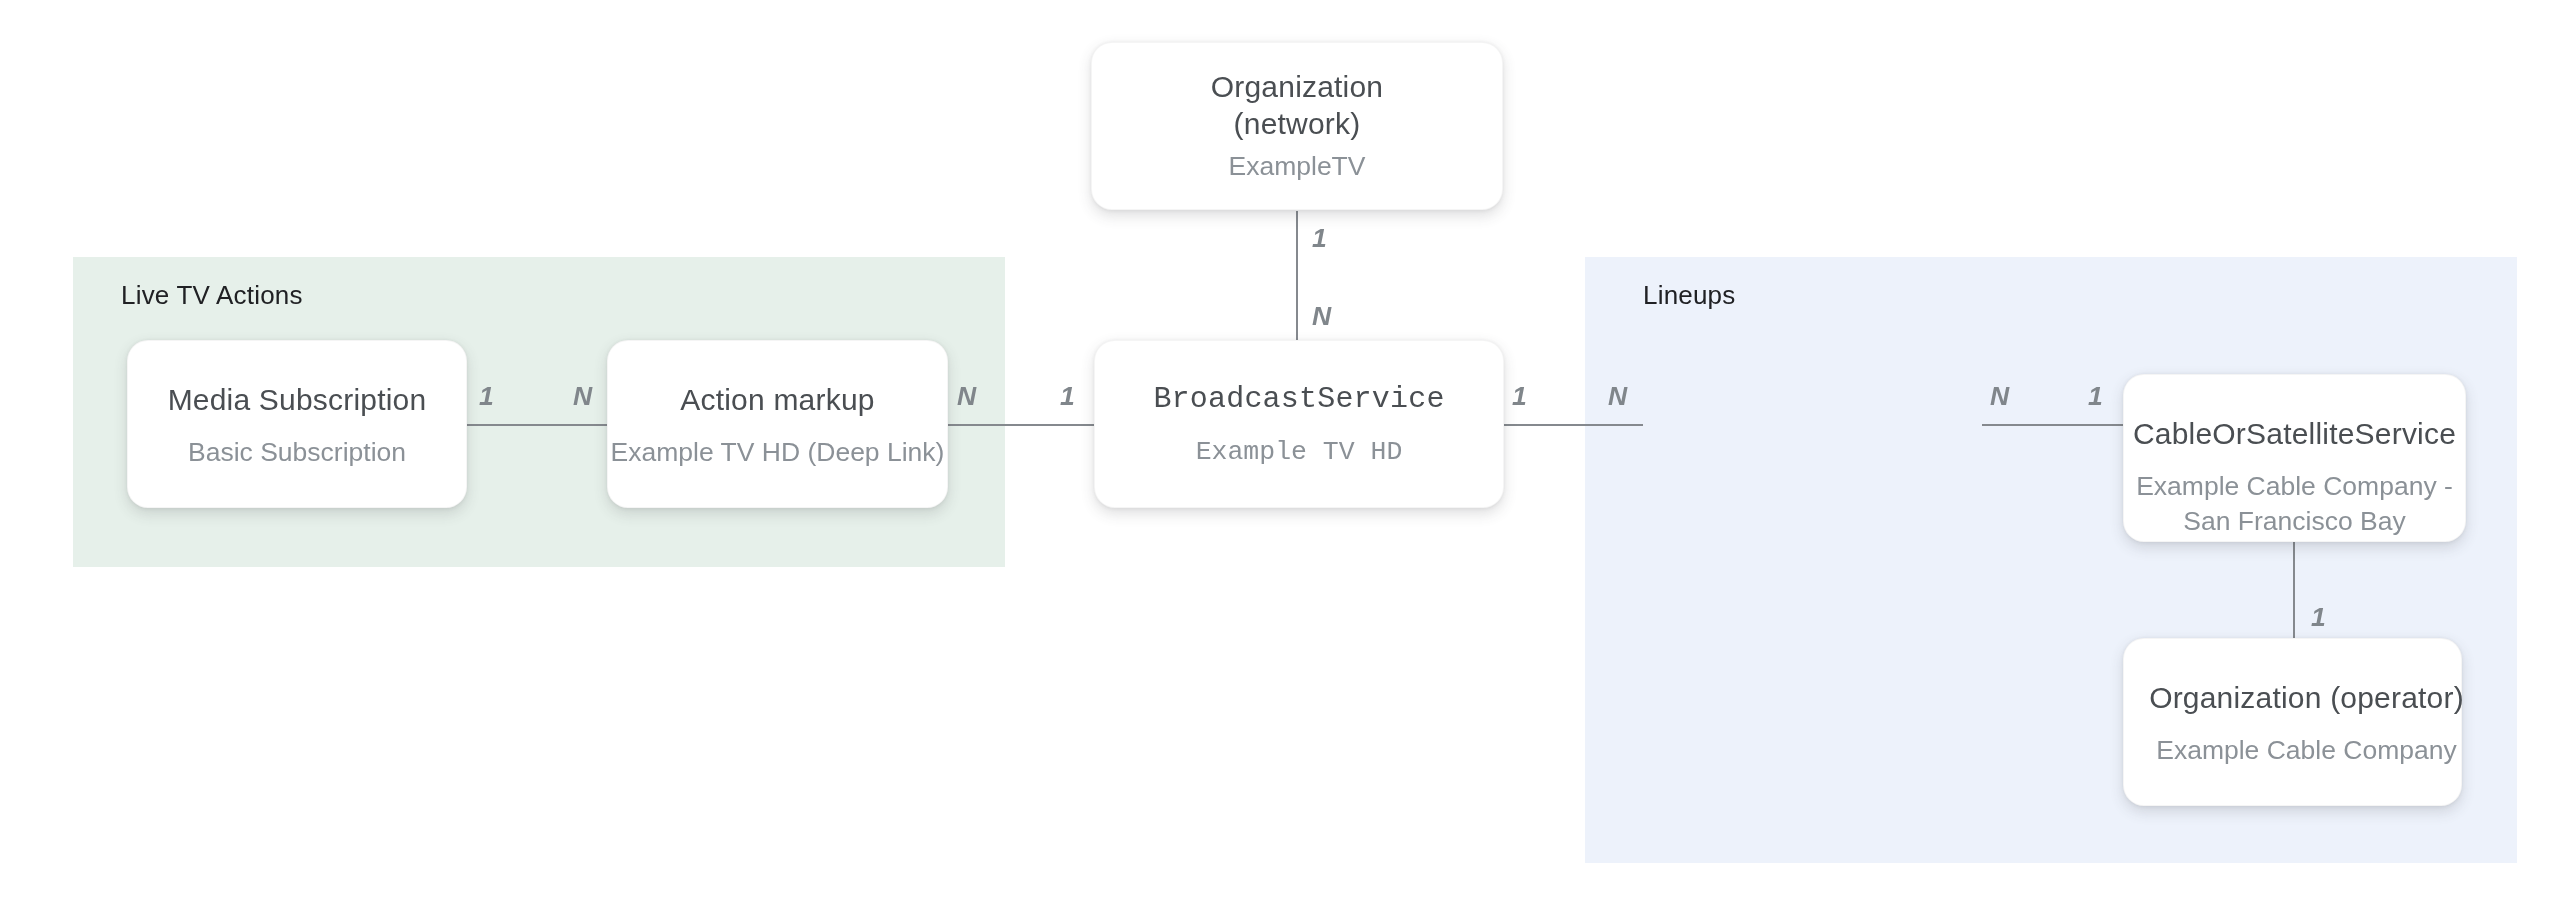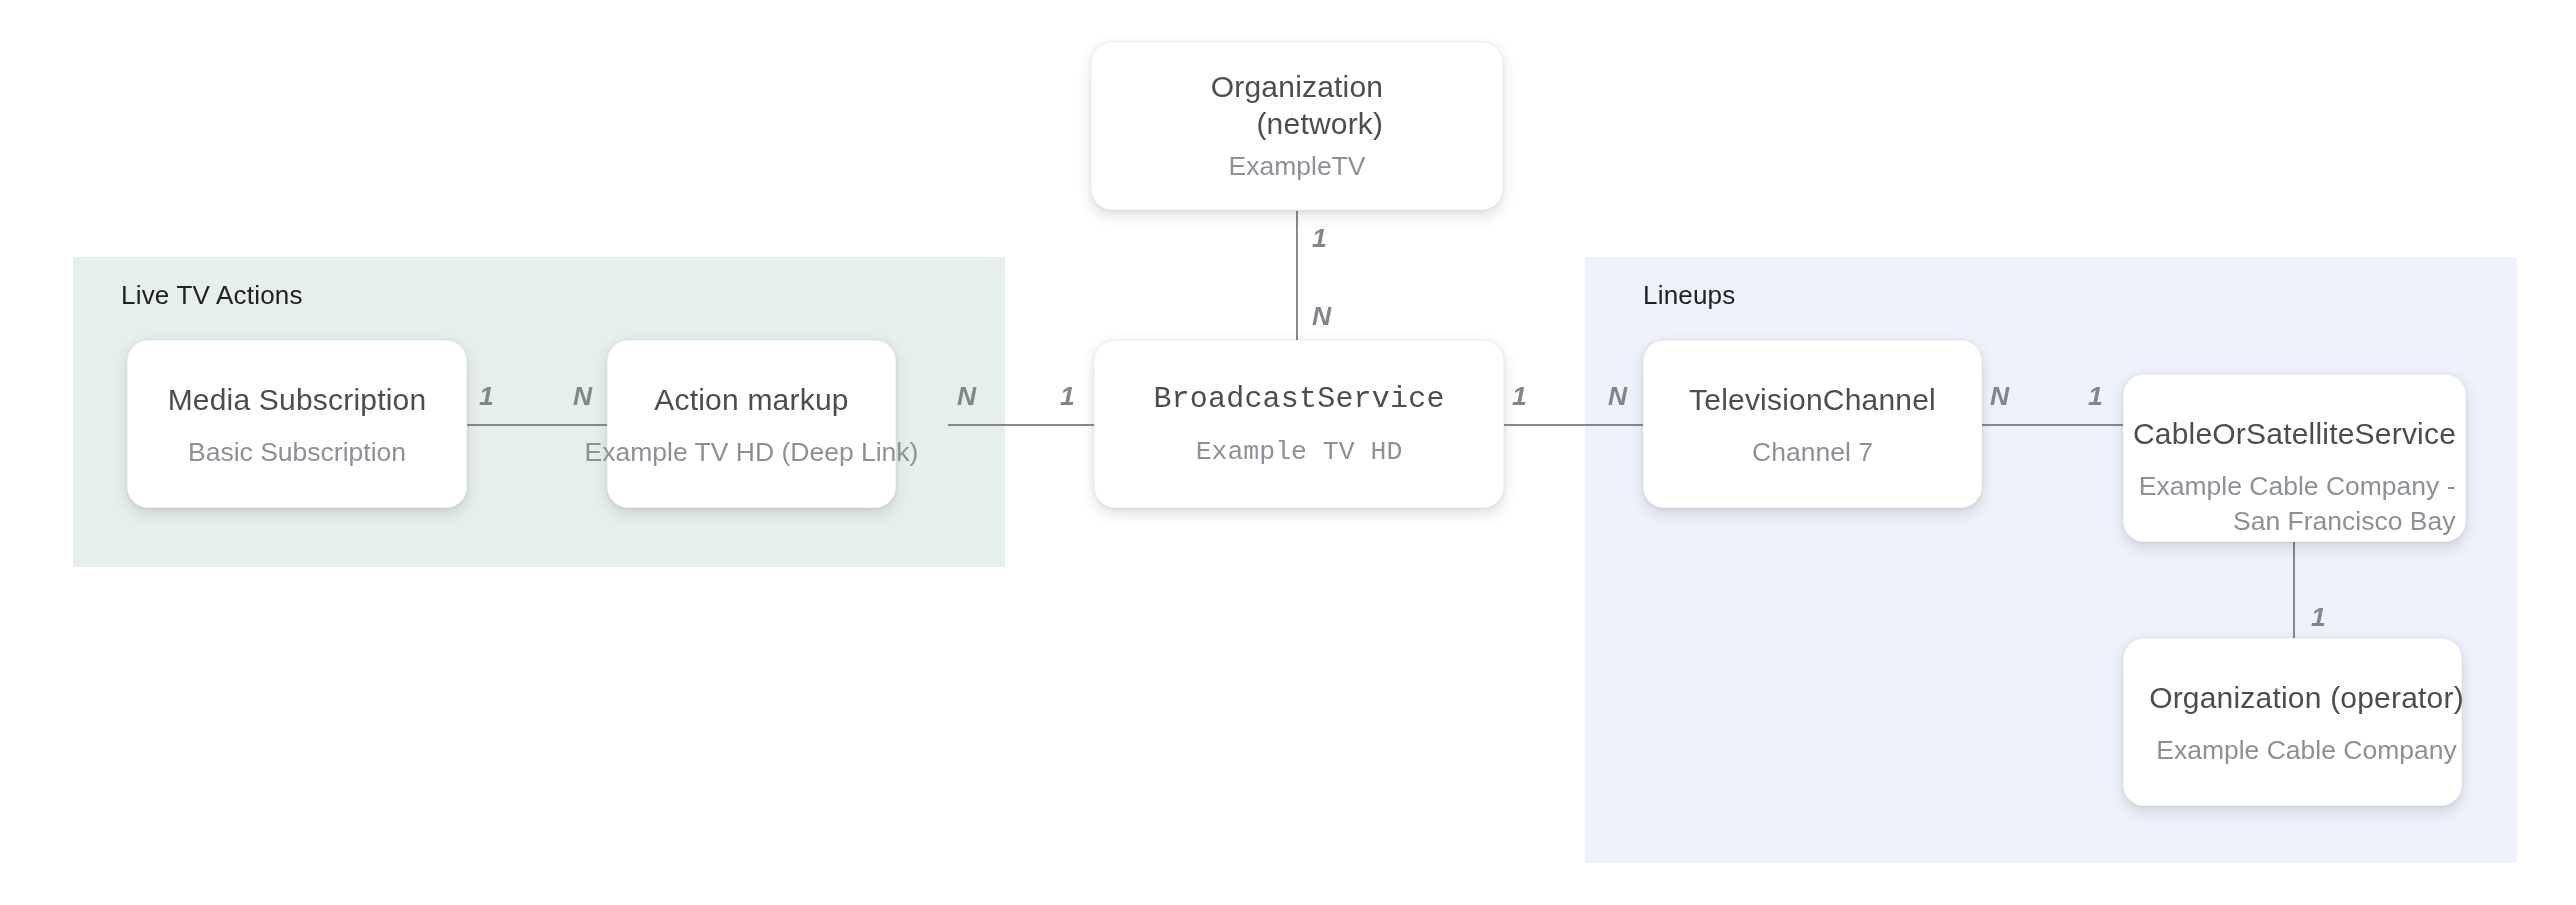--- a/index.html
+++ b/index.html
@@ -37,21 +37,21 @@
   }
   .node {
     position: absolute;
     background: #ffffff;
     border: 0.9px solid rgba(0,0,0,0.04);
     border-radius: 21px;
     box-shadow: 0 5.3px 14px rgba(60,64,67,0.16), 0 0.9px 3.5px rgba(60,64,67,0.08);
     display: flex;
     flex-direction: column;
     align-items: center;
-    text-align: right;
+    text-align: center;
     padding-top: 40px;
   }
   .node--two-line-title { padding-top: 25px; }
   .node--two-line-title .node-subtitle { margin-top: 7px; }
   .node-title {
     font-size: 30px;
     line-height: 37px;
     color: var(--node-title);
     letter-spacing: 0.2px;
   }
@@ -120,34 +120,30 @@
       <span style="display:block;">(network)</span>
     </div>
     <div class="node-subtitle nowrap">ExampleTV</div>
   </div>
 
   <div class="node" style="left:127px; top:340px; width:340px; height:168px;">
     <div class="node-title nowrap">Media Subscription</div>
     <div class="node-subtitle nowrap">Basic Subscription</div>
   </div>
 
-  <div class="node" style="left:607px; top:340px; width:289px; height:168px;">
+  <div class="node" style="left:607px; top:340px; width:341px; height:168px;">
     <div class="node-title nowrap">Action markup</div>
     <div class="node-subtitle nowrap">Example TV HD (Deep Link)</div>
   </div>
 
   <div class="node" style="left:1094px; top:340px; width:410px; height:168px;font-family:Liberation Mono, monospace;">
     <div class="node-title nowrap">BroadcastService</div>
     <div class="node-subtitle nowrap">Example TV HD</div>
   </div>
 
-  <div class="node" style="left:1643px; top:340px; width:339px; height:168px;">
-    <div class="node-title nowrap">TelevisionChannel</div>
-    <div class="node-subtitle nowrap">Channel 7</div>
-  </div>
 
   <div class="node" style="left:2123px; top:340px; width:343px; height:168px;margin-top:34px;">
     <div class="node-title nowrap">CableOrSatelliteService</div>
     <div class="node-subtitle">Example Cable Company - San Francisco Bay</div>
   </div>
 
   <div class="node" style="left:2123px; top:638px; width:339px; height:168px;padding-left:28px;">
     <div class="node-title nowrap">Organization (operator)</div>
     <div class="node-subtitle nowrap">Example Cable Company</div>
   </div>

